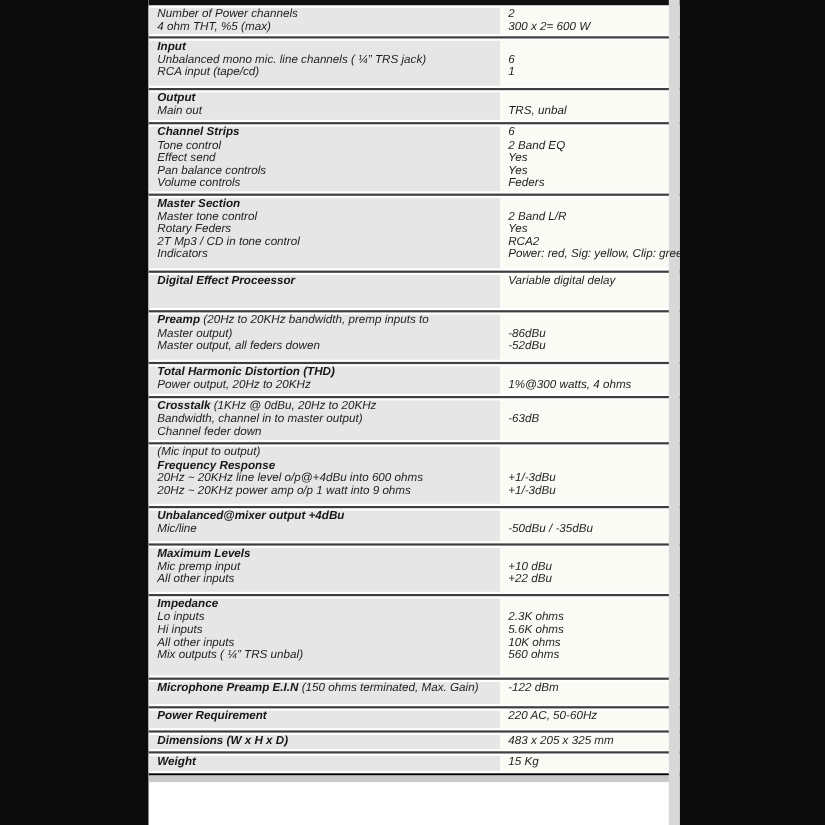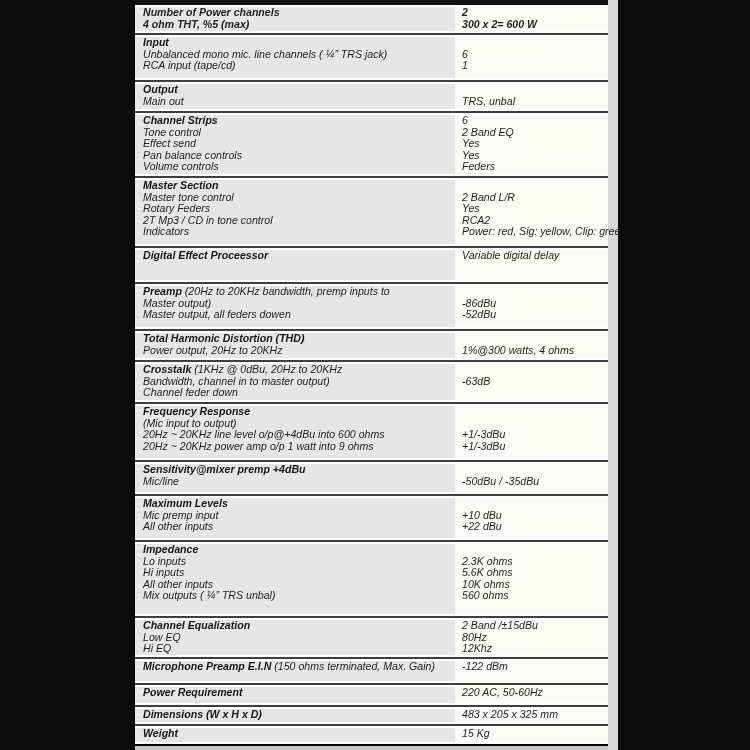--- a/index.html
+++ b/index.html
@@ -6,21 +6,21 @@
   body{width:750px;height:750px;background:#0a0a0a;font-family:"Liberation Sans",sans-serif;}
   .page{position:relative;width:750px;height:750px;background:#0a0a0a;overflow:hidden;}
   .bar{position:absolute;top:0;height:750px;background:#0b0b0b;}
   .bar.left{left:0;width:135px;}
   .bar.right{left:618px;width:132px;}
   .table-wrap{position:absolute;left:135px;top:0;width:483px;height:750px;background:#ffffff;overflow:hidden;}
   .top-strip{height:5px;background:#111;width:100%;}
   .bottom-strip{height:6px;background:#c9c9c9;}
   .right-strip{position:absolute;right:0;top:0;bottom:0;width:10px;background:#d8d8d8;z-index:1;}
   .section{background:#ffffff;padding:2px 0;border-top:2px solid #3e3e3e;}
-  .section:first-of-type{border-top:none;font-weight:bold;}
+  .section:first-of-type{border-top:none;}
   .section:last-of-type{border-bottom:2px solid #000000;}
   .sec-body{background:linear-gradient(to right,#e6e6e6 0,#e6e6e6 320px,#fbfbf6 320px,#fbfbf6 100%);}
   .row{display:flex;position:relative;z-index:2;line-height:11.6px;font-size:10.6px;font-style:italic;color:#1e1e1e;}
   .cell-label{flex:0 0 312px;padding-left:8px;white-space:nowrap;overflow:visible;}
   .cell-value{flex:1;padding-left:7px;white-space:nowrap;overflow:visible;}
   .lbl-b{font-weight:bold;color:#161616;}
   .mh0{min-height:24px}.mh1{min-height:41px}.mh2{min-height:25px}.mh3{min-height:59px}
   .mh4{min-height:64px}.mh5{min-height:30px}.mh6{min-height:41px}.mh7{min-height:25px}
   .mh8{min-height:36px}.mh9{min-height:52px}.mh10{min-height:28px}.mh11{min-height:40px}
   .mh12{min-height:70px}.mh13{min-height:33px}.mh14{min-height:20px}.mh15{min-height:16px}
@@ -170,41 +170,41 @@
             </div>
             <div class="row">
               <span class="cell-label"><span>Channel feder down</span></span>
               <span class="cell-value"></span>
             </div>
           </div>
         </div>
         <div class="section">
           <div class="sec-body mh9">
             <div class="row">
+              <span class="cell-label"><span>(Mic input to output)</span></span>
+              <span class="cell-value"></span>
+            </div>
+            <div class="row">
               <span class="cell-label"><span class="lbl-b">Frequency Response</span></span>
-              <span class="cell-value"></span>
-            </div>
-            <div class="row">
-              <span class="cell-label"><span>(Mic input to output)</span></span>
               <span class="cell-value"></span>
             </div>
             <div class="row">
               <span class="cell-label"><span>20Hz ~ 20KHz line level o/p@+4dBu into 600 ohms</span></span>
               <span class="cell-value">+1/-3dBu</span>
             </div>
             <div class="row">
               <span class="cell-label"><span>20Hz ~ 20KHz power amp o/p 1 watt into 9 ohms</span></span>
               <span class="cell-value">+1/-3dBu</span>
             </div>
           </div>
         </div>
         <div class="section">
           <div class="sec-body mh10">
             <div class="row">
-              <span class="cell-label"><span class="lbl-b">Sensitivity@mixer premp +4dBu</span></span>
+              <span class="cell-label"><span class="lbl-b">Unbalanced@mixer output +4dBu</span></span>
               <span class="cell-value"></span>
             </div>
             <div class="row">
               <span class="cell-label"><span>Mic/line</span></span>
               <span class="cell-value">-50dBu / -35dBu</span>
             </div>
           </div>
         </div>
         <div class="section">
           <div class="sec-body mh11">
@@ -236,36 +236,20 @@
               <span class="cell-label"><span>Hi inputs</span></span>
               <span class="cell-value">5.6K ohms</span>
             </div>
             <div class="row">
               <span class="cell-label"><span>All other inputs</span></span>
               <span class="cell-value">10K ohms</span>
             </div>
             <div class="row">
               <span class="cell-label"><span>Mix outputs ( ¼” TRS unbal)</span></span>
               <span class="cell-value">560 ohms</span>
-            </div>
-          </div>
-        </div>
-        <div class="section">
-          <div class="sec-body mh13">
-            <div class="row">
-              <span class="cell-label"><span class="lbl-b">Channel Equalization</span></span>
-              <span class="cell-value">2 Band /±15dBu</span>
-            </div>
-            <div class="row">
-              <span class="cell-label"><span>Low EQ</span></span>
-              <span class="cell-value">80Hz</span>
-            </div>
-            <div class="row">
-              <span class="cell-label"><span>Hi EQ</span></span>
-              <span class="cell-value">12Khz</span>
             </div>
           </div>
         </div>
         <div class="section">
           <div class="sec-body mh14">
             <div class="row">
               <span class="cell-label"><span class="lbl-b">Microphone Preamp E.I.N</span><span> (150 ohms terminated, Max. Gain)</span></span>
               <span class="cell-value">-122 dBm</span>
             </div>
           </div>

